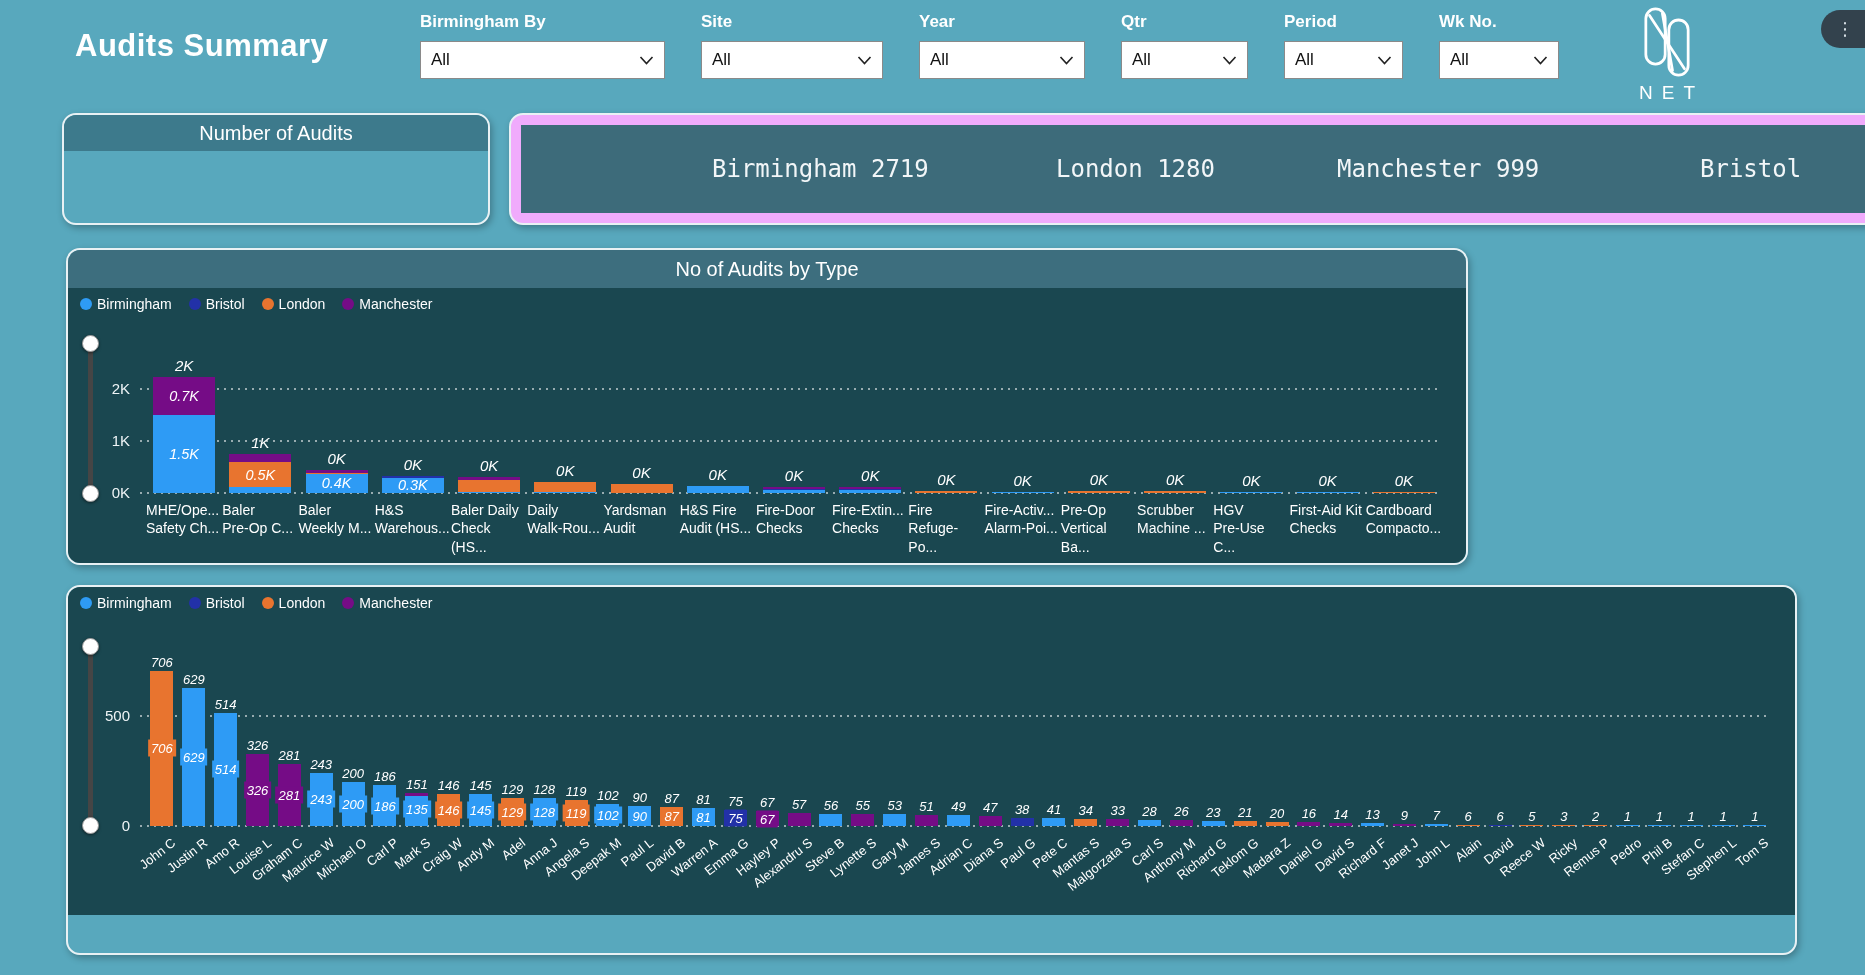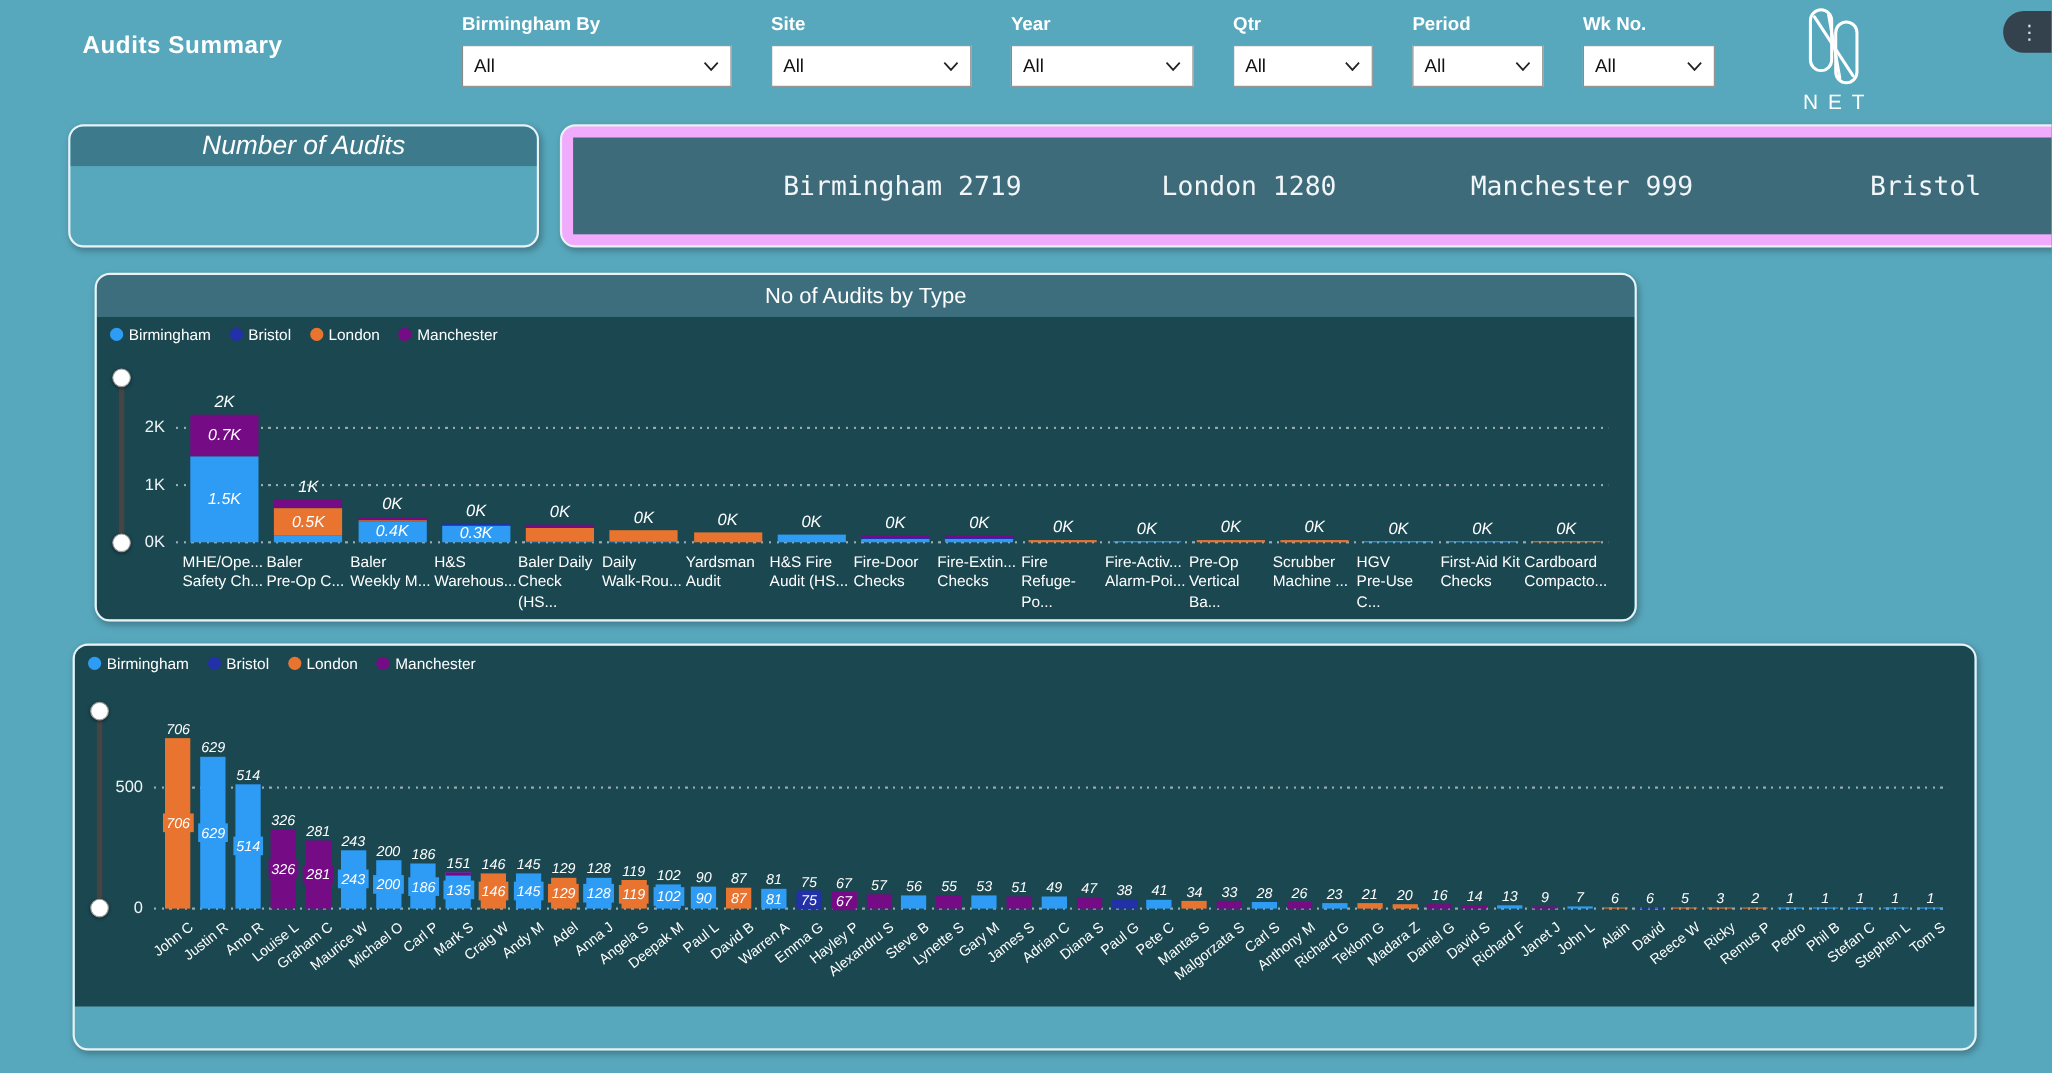--- a/index.html
+++ b/index.html
@@ -1,47 +1,47 @@
 <!DOCTYPE html>
 <html><head>
 <meta charset="utf-8">
 <style>
   *{margin:0;padding:0;box-sizing:border-box;}
   html,body{width:1865px;height:975px;}
   body{position:relative;overflow:hidden;background:#58a8bd;font-family:"Liberation Sans",sans-serif;color:#fff;}
 
   
-  .page-title{position:absolute;left:75px;top:28px;font-size:22px;font-weight:bold;letter-spacing:.5px;}
+  .page-title{position:absolute;left:75px;top:28px;font-size:31px;font-weight:bold;letter-spacing:.5px;}
   #filters{position:absolute;left:420px;top:12px;display:flex;gap:36px;}
   .filter-label{font-size:17px;font-weight:700;margin-bottom:9px;}
   .select{height:38px;background:#fff;color:#111;border:1px solid #8a8a8a;display:flex;align-items:center;justify-content:space-between;padding:0 10px;font-size:17px;cursor:pointer;}
   #logo{position:absolute;left:1612px;top:6px;width:110px;text-align:center;}
   .logo-net{font-size:19px;letter-spacing:9px;margin-top:-2px;padding-left:9px;}
   #corner{position:absolute;right:-14px;top:10px;display:flex;height:38px;}
   .corner-pill{width:58px;background:#33424d;border-radius:19px 0 0 19px;display:flex;align-items:center;padding-left:15px;gap:12px;cursor:pointer;}
   .corner-pill .dots{font-size:18px;color:#dfe7ec;}
 
   
   .panel{position:absolute;border:2px solid #e9f1f4;border-radius:14px;overflow:hidden;box-shadow:2px 3px 7px rgba(0,0,0,.28);}
   .panel-header{height:38px;background:#3d6e7e;display:flex;align-items:center;justify-content:center;font-size:20px;}
   .panel-body{position:relative;height:calc(100% - 38px);background:#1a4750;}
 
   
   #kpi-card{left:62px;top:113px;width:428px;height:112px;}
-  .kpi-header{height:36px;background:#3d7a8c;display:flex;align-items:center;justify-content:center;font-size:24px;font-style:italic;}
+  .kpi-header{height:36px;background:#3d7a8c;display:flex;align-items:center;justify-content:center;font-size:20px;}
   .kpi-body{height:calc(100% - 36px);background:#3a525e;display:flex;align-items:center;justify-content:center;}
   .kpi-value{font-size:35px;font-style:italic;color:#eda63d;letter-spacing:1px;}
 
   
   #ticker-panel{left:509px;top:113px;width:1450px;height:112px;background:#f0abfc;}
   #ticker-inset{position:absolute;left:10px;right:10px;top:10px;bottom:10px;background:#3d6b7a;overflow:hidden;}
   .ticker-item{position:absolute;top:50%;transform:translateY(-50%);white-space:nowrap;font-family:"DejaVu Sans Mono",monospace;font-size:24px;color:#f2f6f8;}
 
   
-  #chart1{left:66px;top:248px;width:1402px;height:317px;margin-left:20px;}
+  #chart1{left:66px;top:248px;width:1402px;height:317px;}
   #chart2{left:66px;top:585px;width:1731px;height:370px;}
   .legend{position:absolute;top:8px;left:12px;display:flex;gap:17px;align-items:center;font-size:14px;}
   .legend-item{display:flex;align-items:center;gap:5px;cursor:pointer;}
   .legend-dot{width:12px;height:12px;border-radius:50%;display:inline-block;}
   .gridline{position:absolute;left:72px;right:24px;height:2px;background-image:repeating-linear-gradient(90deg,rgba(255,255,255,.55) 0 2px,transparent 2px 7px);}
   .ylabel{position:absolute;left:18px;width:44px;text-align:right;font-size:15px;color:#eef4f6;}
   .track{position:absolute;left:20px;width:5px;background:#454545;border-radius:3px;}
   .knob{position:absolute;left:14px;width:17px;height:17px;border-radius:50%;background:#fff;border:1px solid #9a9a9a;box-shadow:0 1px 3px rgba(0,0,0,.5);cursor:grab;}
 
   .c1-slots{position:absolute;left:78px;right:24px;top:45px;height:160px;display:flex;align-items:flex-end;}

